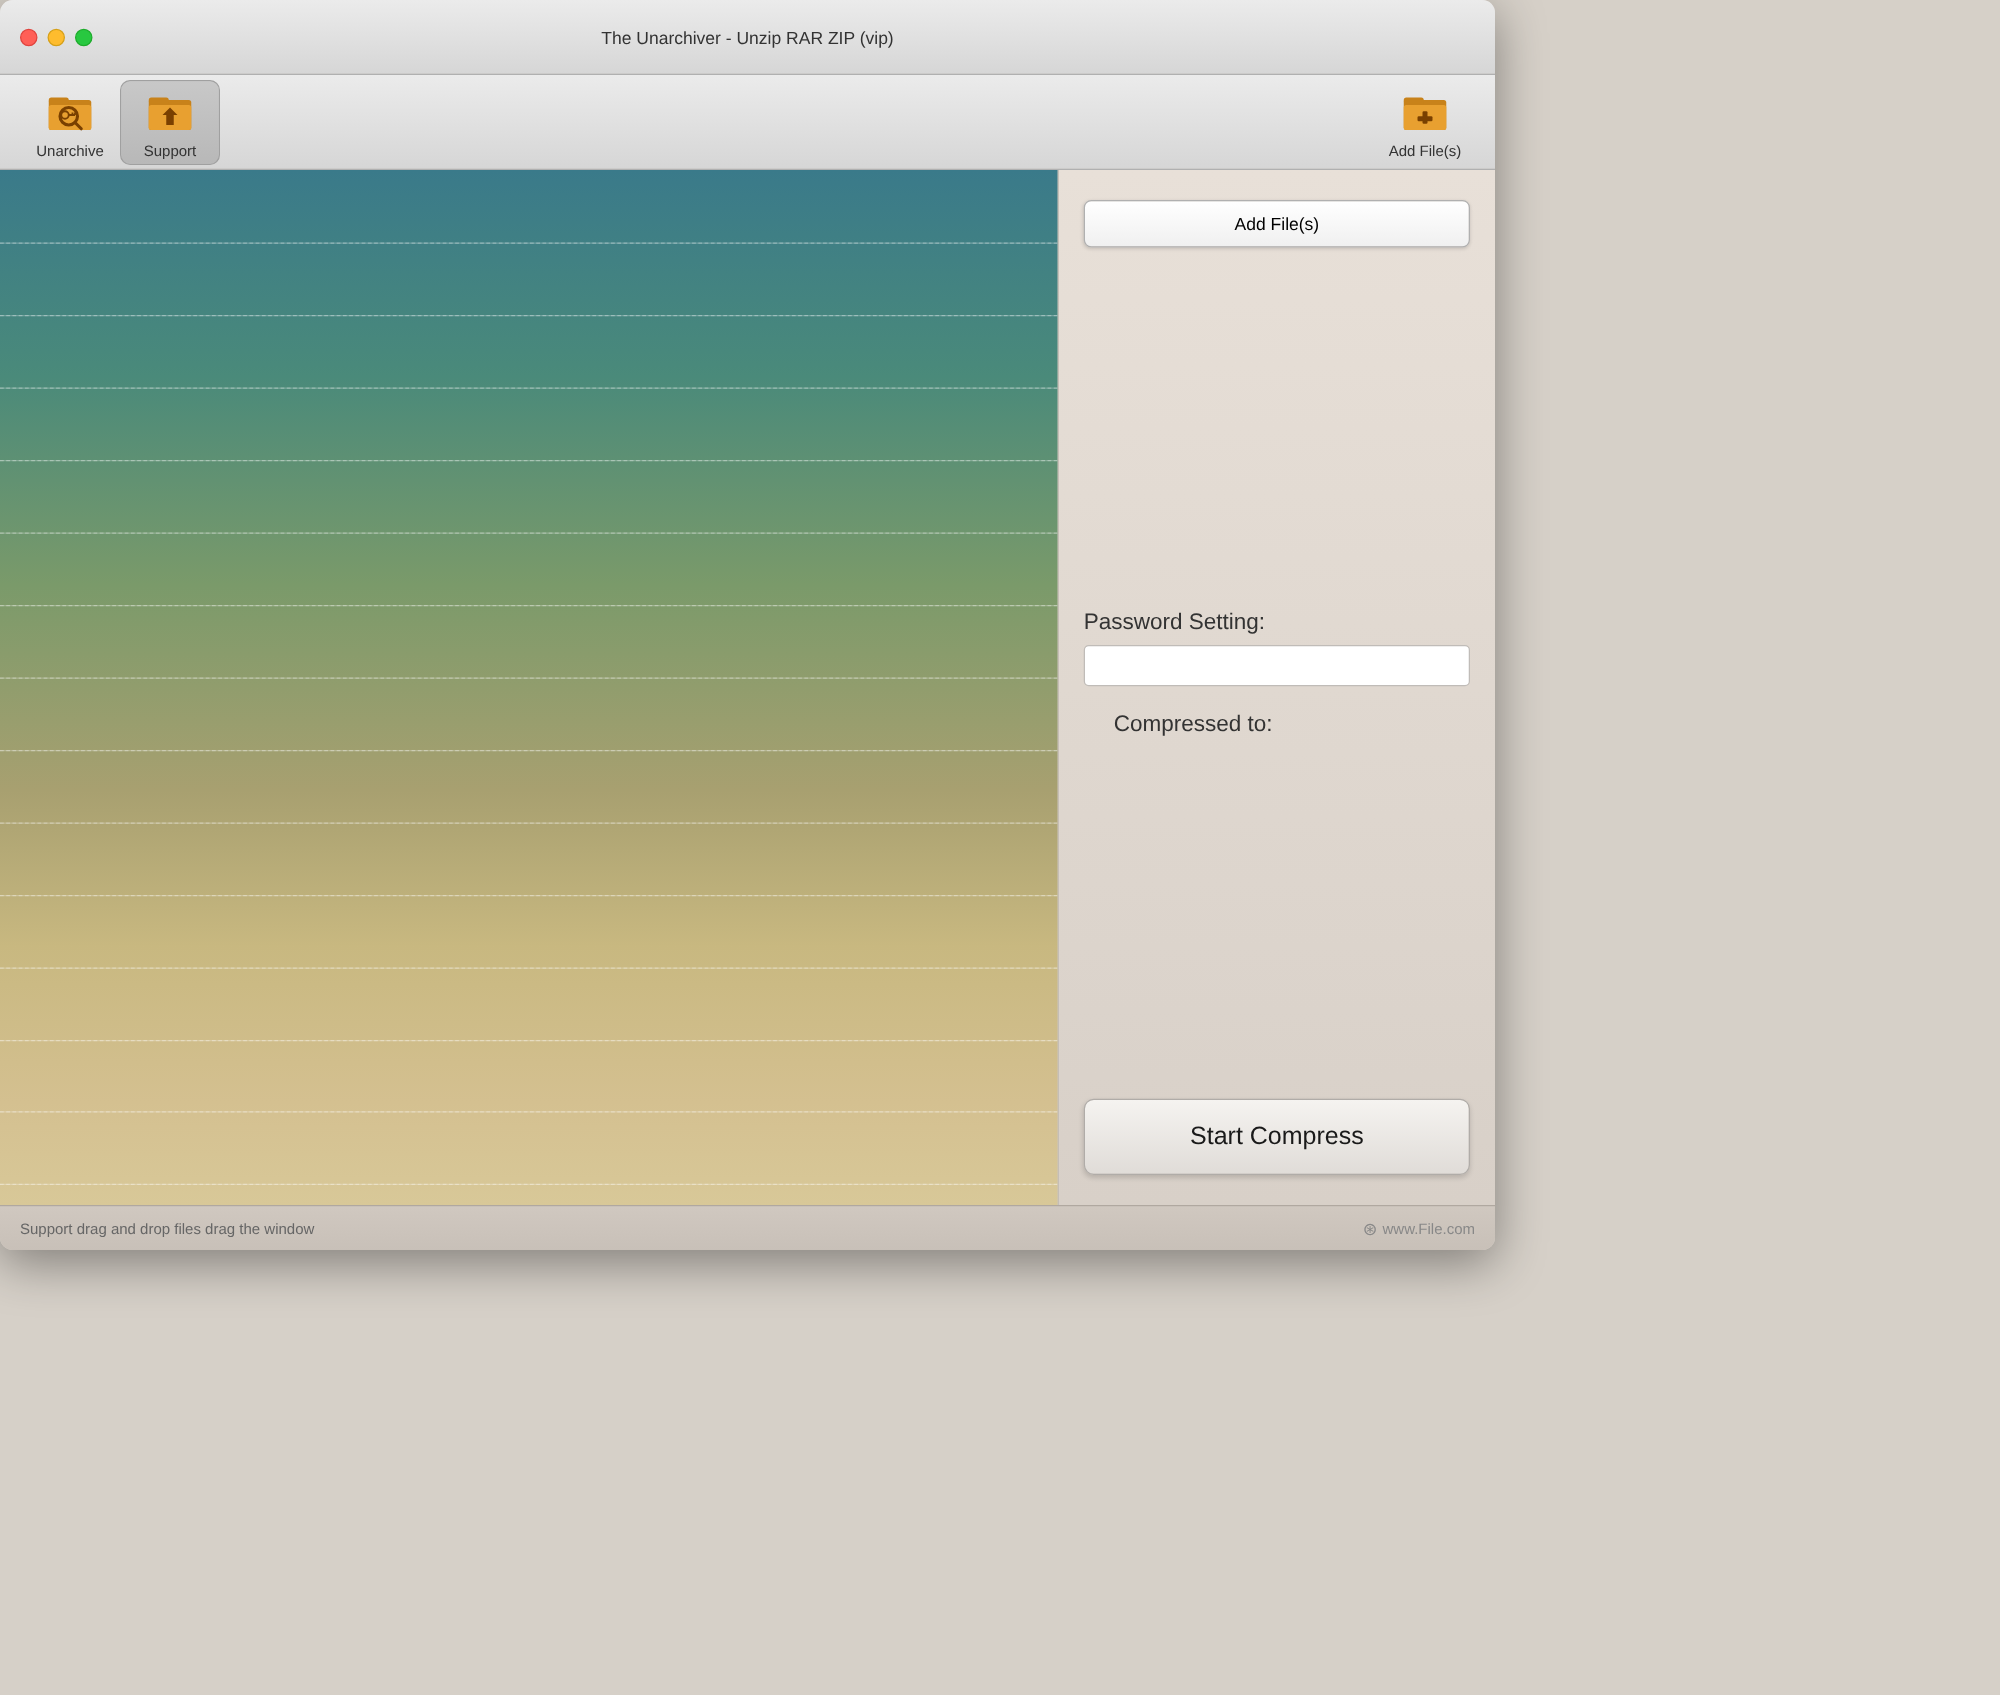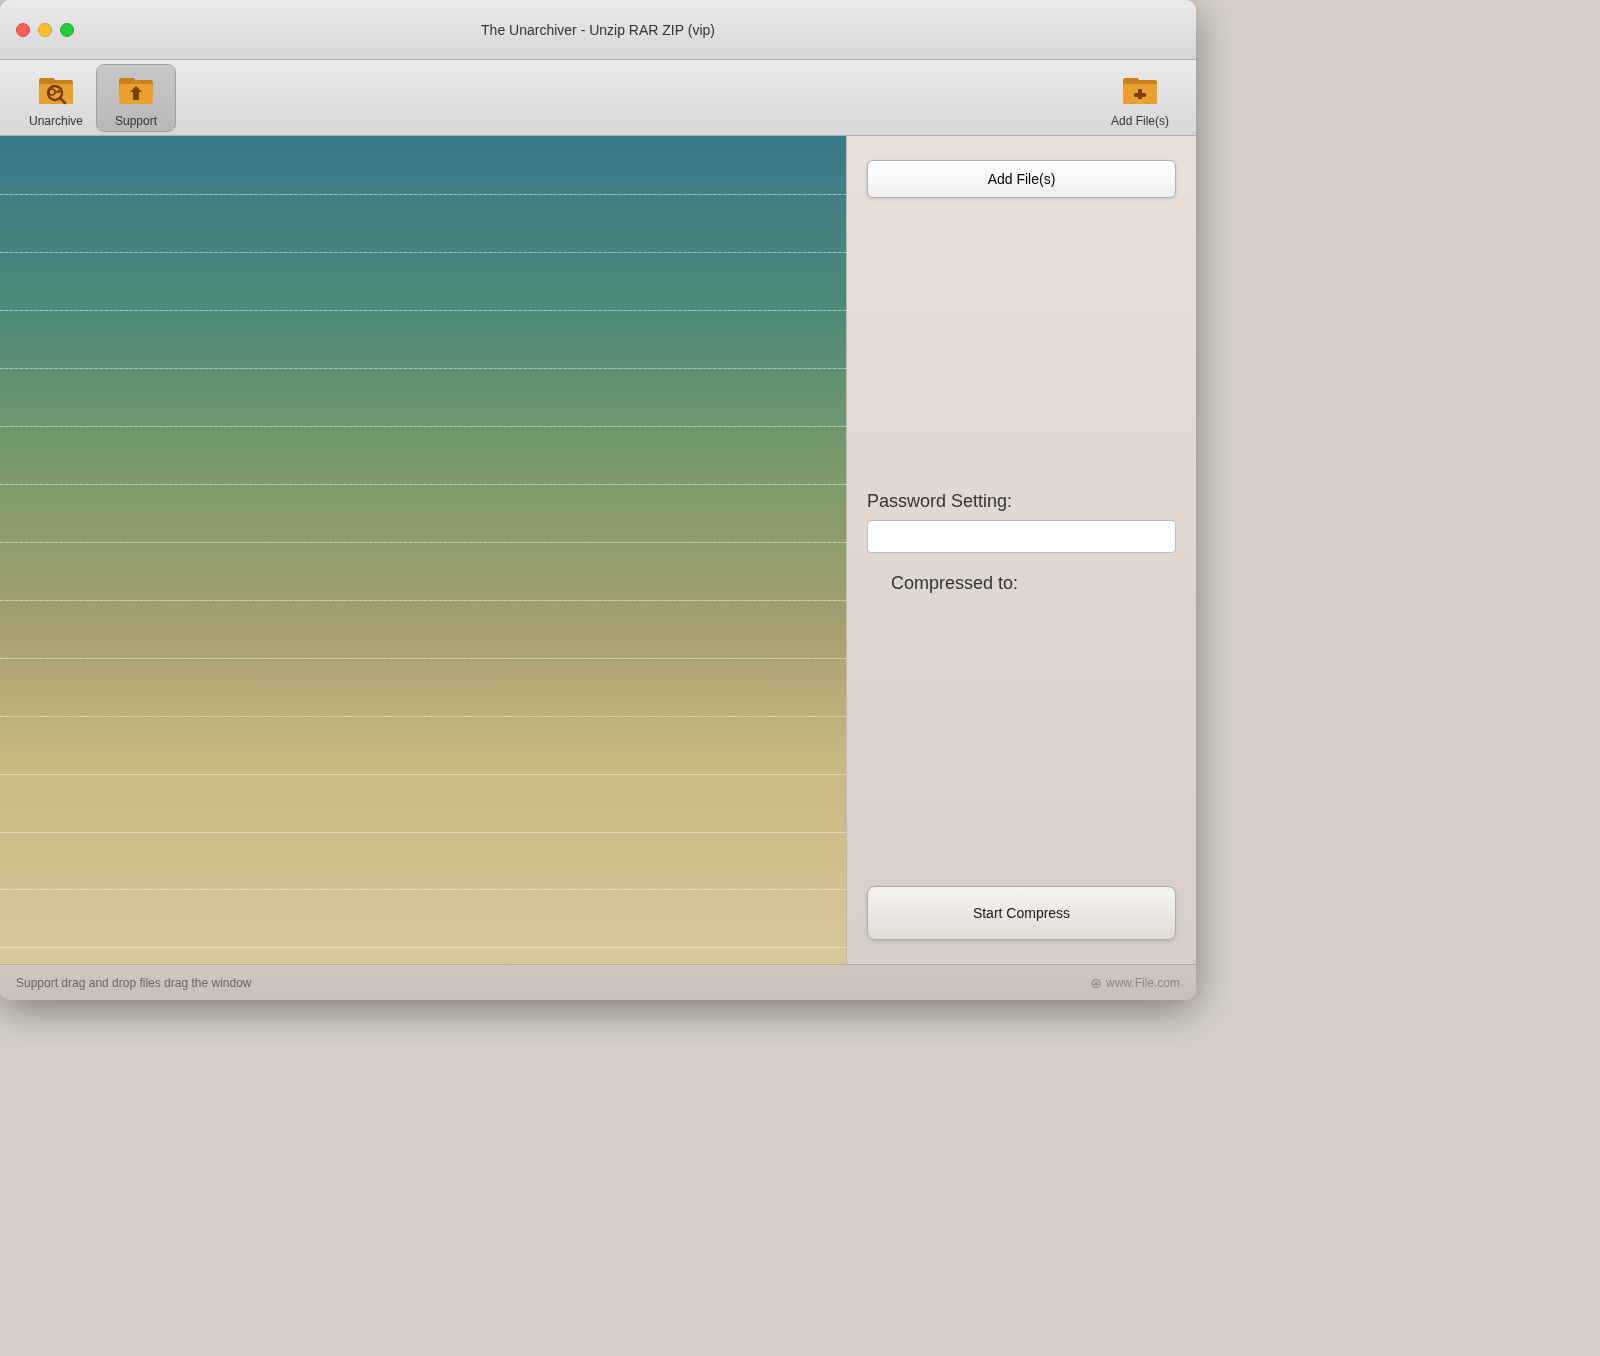--- a/index.html
+++ b/index.html
@@ -235,21 +235,21 @@
       transform: translateY(-50%);
       pointer-events: none;
       color: #3a7acd;
       font-size: 16px;
     }
 
     .start-btn {
       width: 100%;
       padding: 18px 16px;
       border-radius: 8px;
-      font-size: 14px;
+      font-size: 20px;
       cursor: pointer;
       text-align: center;
       font-weight: 400;
       background: linear-gradient(to bottom, #f5f3f0, #e0dcd8);
       border: 1px solid #b0aca8;
       color: #1a1a1a;
       box-shadow: 0 2px 4px rgba(0,0,0,0.15);
       margin-top: auto;
     }
 

